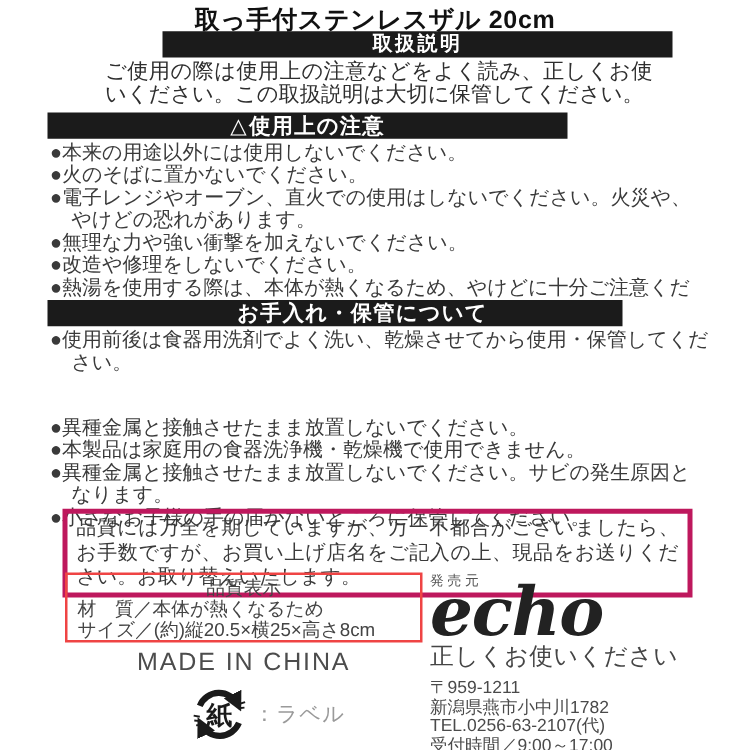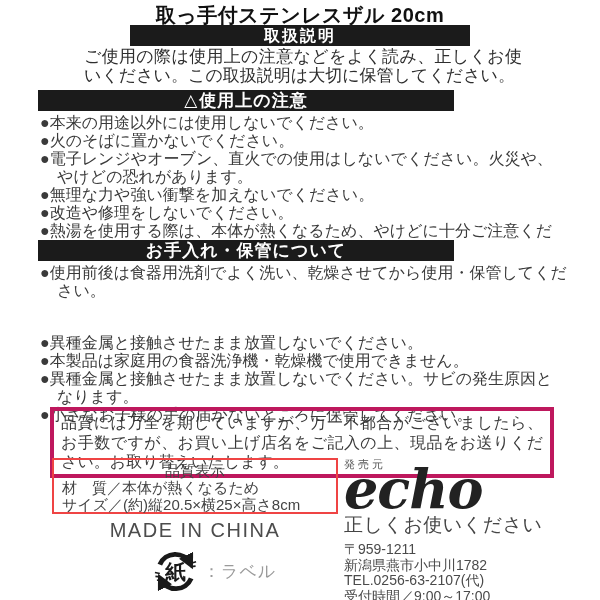--- a/index.html
+++ b/index.html
@@ -13,34 +13,34 @@
 
   .title{
     position:absolute;top:2px;left:0;width:600px;
     text-align:center;font-size:20px;font-weight:bold;color:#111;
     letter-spacing:0.5px;
   }
   .banner{
     position:absolute;background:#1b1b1b;color:#fff;
     font-weight:bold;text-align:center;
   }
-  .banner-handling{top:25px;left:130px;width:340px;height:21px;font-size:16px;line-height:21px;letter-spacing:2px;}
+  .banner-handling{top:25px;left:130px;width:408px;height:21px;font-size:16px;line-height:21px;letter-spacing:2px;}
   .banner-wide{left:38px;width:416px;height:21px;font-size:17px;line-height:21px;letter-spacing:1px;}
   .banner-usage{top:90px;}
-  .banner-care{top:240px;}
+  .banner-care{top:240px;padding-left:44px;}
   .tri{font-weight:bold;margin-right:1px;}
 
   .intro{
     position:absolute;top:47px;left:84px;width:438px;
     font-size:17px;line-height:19px;color:#2e2e2e;
     text-align:justify;
   }
 
   .bullets{position:absolute;left:40px;width:528px;font-size:16px;line-height:18px;color:#3a3a3a;}
-  .bullets .b{text-indent:-17px;padding-left:17px;}
+  .bullets .b{text-indent:-17px;padding-left:17px;font-family:Liberation Mono, monospace;}
   .bullets-usage{top:114px;}
   .bullets-care{top:264px;}
   .bullets-extra{top:334px;}
 
   .warranty{
     position:absolute;top:407px;left:50px;width:504px;box-sizing:border-box;
     border:4px solid #be185d;padding:2px 7px;
     font-size:16px;line-height:19.5px;color:#3a3a3a;text-align:justify;
   }
 

